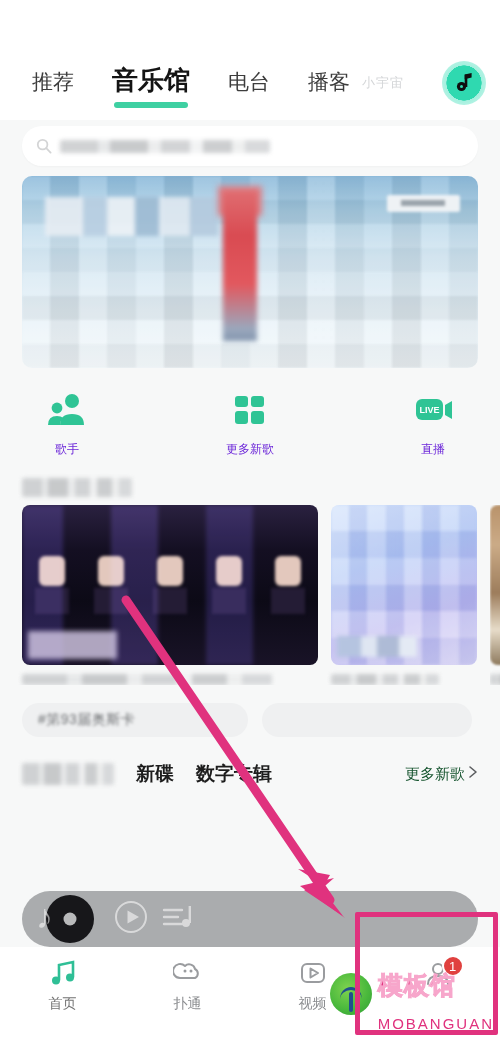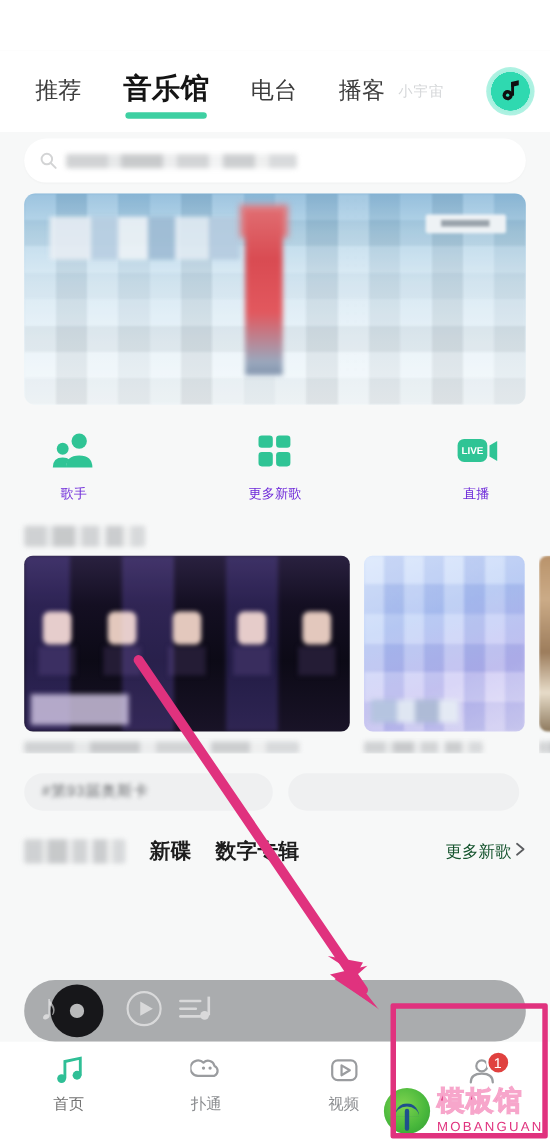--- a/index.html
+++ b/index.html
@@ -360,21 +360,21 @@
     width: 22px; height: 12px; margin-left: -11px;
     border-top: 3px solid #1f4f8c;
     border-radius: 50% 50% 0 0 / 100% 100% 0 0;
   }
   .wm-text { display:flex; flex-direction:column; line-height:1; }
   .wm-cn {
     font-size: 25px; font-weight: bold; color: #e0327e;
     letter-spacing: 1px;
     -webkit-text-stroke: 1px #f7a6cb;
   }
-  .wm-en { font-size: 12px; color: #e0327e; letter-spacing: 2px; margin-top: 4px; }
+  .wm-en { font-size: 15px; color: #e0327e; letter-spacing: 2px; margin-top: 18px; }
 
   
   .anno { position: absolute; inset: 0; pointer-events: none; }
   .hlbox {
     position: absolute;
     left: 355px; top: 912px;
     width: 143px; height: 123px;
     border: 5px solid #e0327e;
     border-radius: 2px;
   }

